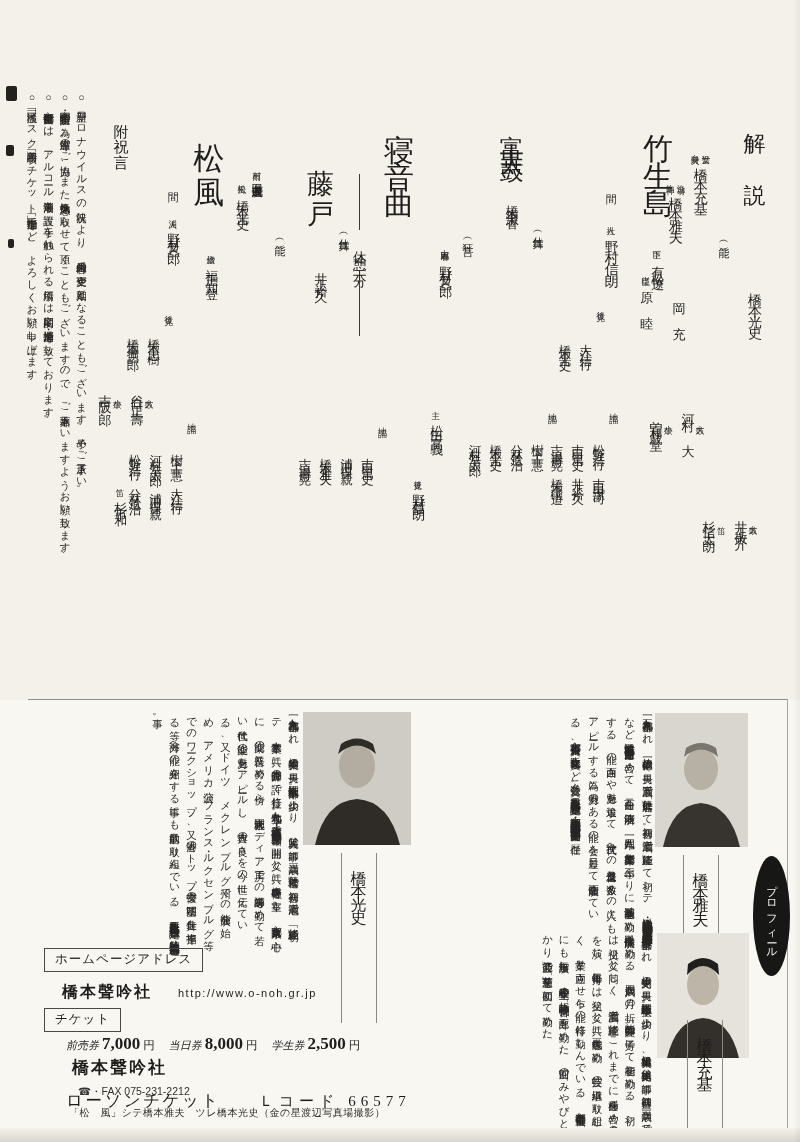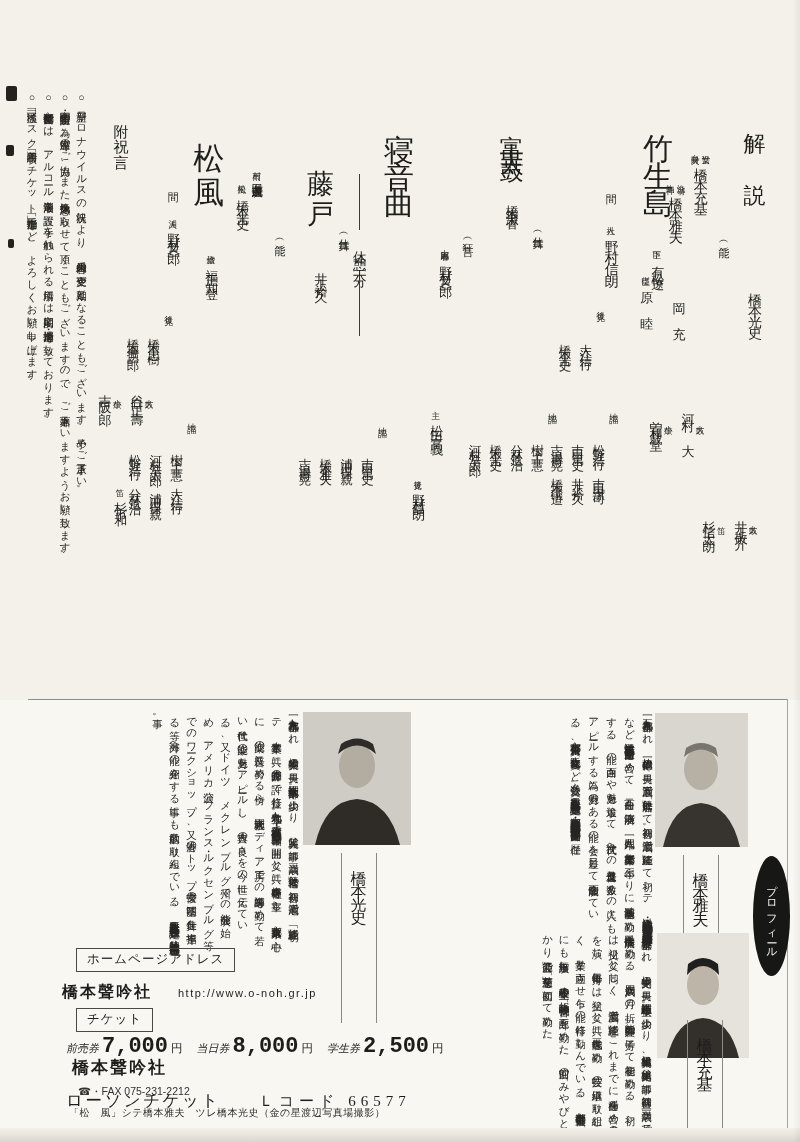--- a/index.html
+++ b/index.html
@@ -47,27 +47,27 @@
   .photo{position:absolute;background:#d8d6d0;box-shadow:0 0 0 1px #c4c2bc inset;}
   .photo svg{display:block;width:100%;height:100%;}
   .pname{position:absolute;writing-mode:vertical-rl;font-size:16px;letter-spacing:13px;
          border-left:1px solid #8b8984;border-right:1px solid #8b8984;padding:4px 8px 18px 8px;line-height:1.1;}
   .bio{position:absolute;writing-mode:vertical-rl;font-size:10.5px;letter-spacing:0.5px;color:#272624;}
   .ptab{position:absolute;left:753px;top:856px;width:37px;height:120px;background:#171716;border-radius:50%;
         display:flex;align-items:center;justify-content:center;}
   .ptab span{writing-mode:vertical-rl;color:#f5f4f0;font-size:11px;letter-spacing:2.5px;}
   
   .box{position:absolute;border:1.3px solid #4a4945;padding:2px 10px 3px 10px;font-size:12.5px;
-       letter-spacing:1px;background:transparent;font-family:"Liberation Sans","DejaVu Sans",sans-serif;margin-left:32px;}
+       letter-spacing:1px;background:transparent;font-family:"Liberation Sans","DejaVu Sans",sans-serif;}
   .hline{position:absolute;display:flex;align-items:baseline;gap:26px;}
   .org{font-size:16px;letter-spacing:2px;font-weight:600;}
   .url{font-size:11px;letter-spacing:1.5px;font-family:"Liberation Sans","DejaVu Sans",sans-serif;}
   .prices{position:absolute;display:flex;align-items:baseline;gap:14px;}
   .plabel{font-size:11px;font-style:italic;}
-  .pamount{font-size:22px;font-weight:700;font-family:Liberation Mono, monospace;}
+  .pamount{font-size:17px;font-weight:700;font-family:Liberation Serif, serif;}
   .punit{font-size:11.5px;}
   .pitem{display:flex;align-items:baseline;gap:3px;}
   .venues{position:absolute;display:flex;gap:58px;}
   .venue .vn{font-size:17px;font-weight:600;letter-spacing:2px;}
   .venue .vt{font-size:10.5px;margin-top:6px;padding-left:6px;color:#33322f;
              font-family:"Liberation Sans","DejaVu Sans",sans-serif;}
   .lawson{position:absolute;display:flex;align-items:center;gap:38px;}
   .lw{font-size:16.5px;letter-spacing:2.5px;}
   .lc{font-size:15px;letter-spacing:5px;}
   .credits{position:absolute;font-size:10px;line-height:14px;color:#2c2b28;letter-spacing:0.5px;}

